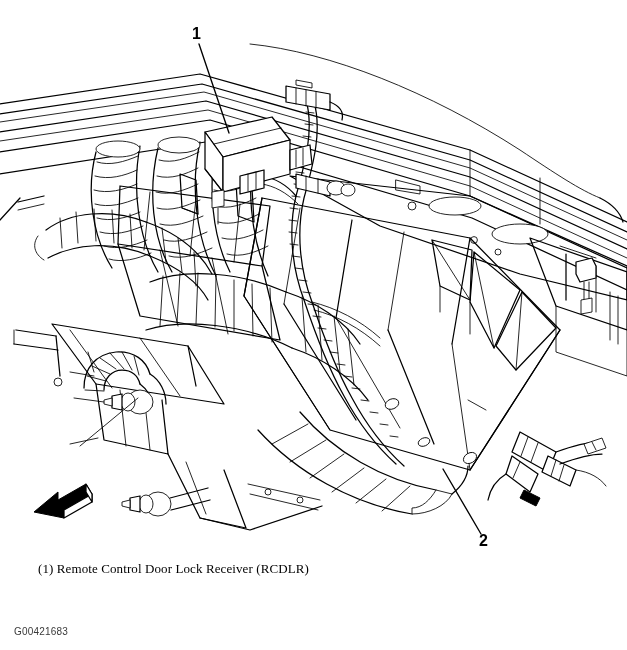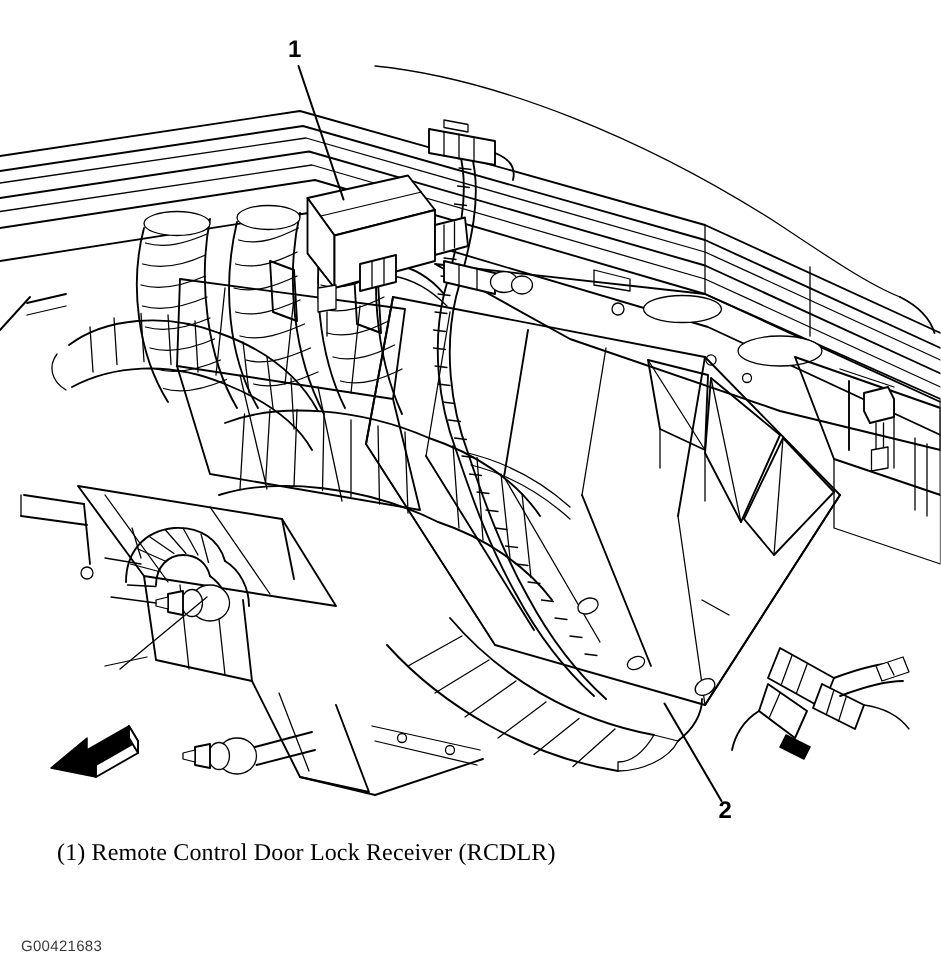--- a/index.html
+++ b/index.html
@@ -34,21 +34,21 @@
     height: 552px;
   }
   .legend-block {
     position: absolute;
     left: 38px;
     top: 556px;
     width: 560px;
   }
   .legend-line {
     font-family: "Liberation Serif", "DejaVu Serif", serif;
-    font-size: 16px;
+    font-size: 13px;
     line-height: 25px;
     color: #000000;
     white-space: nowrap;
     letter-spacing: 0.1px;
   }
   .figure-id {
     position: absolute;
     left: 14px;
     top: 626px;
     font-family: "Liberation Sans", "DejaVu Sans", sans-serif;

